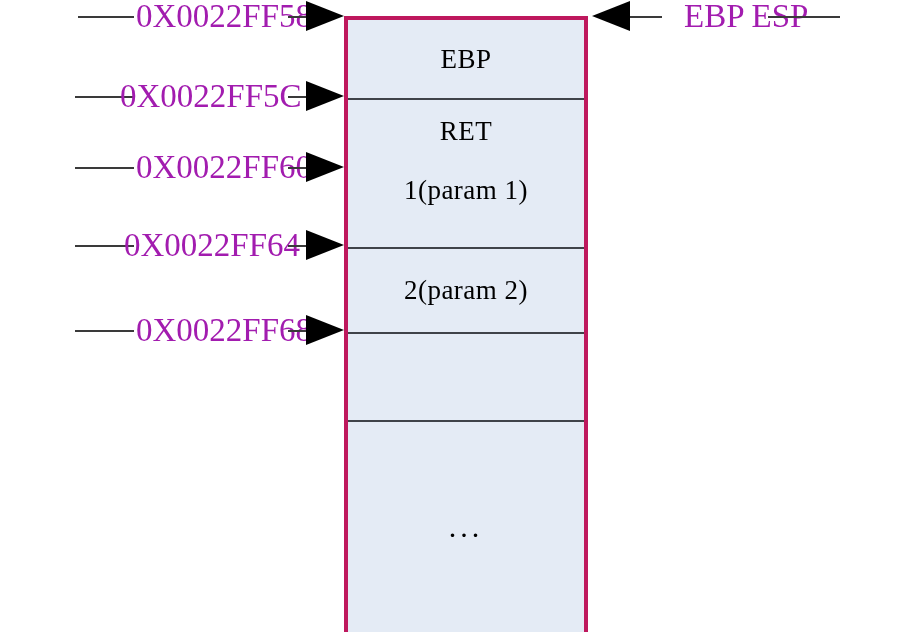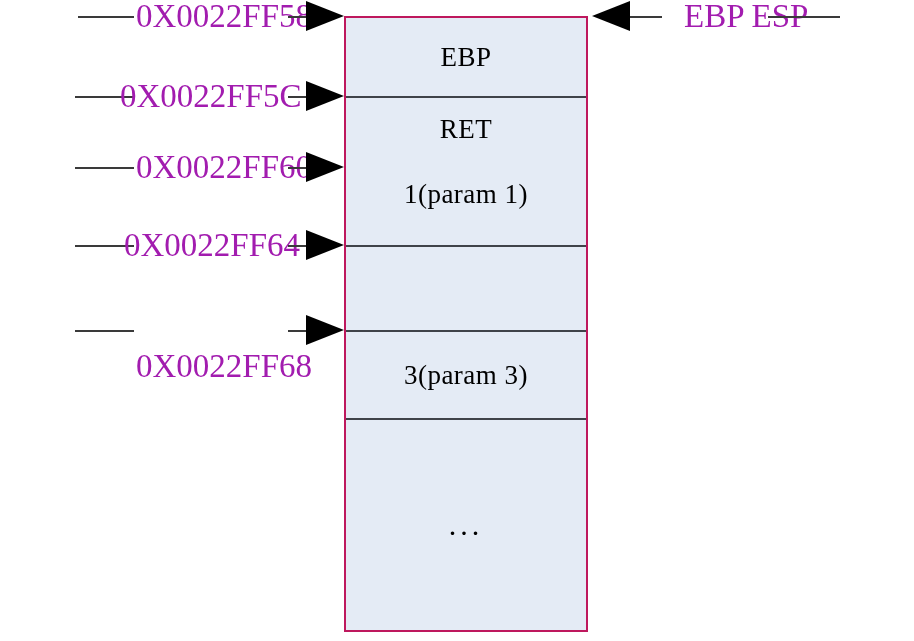--- a/index.html
+++ b/index.html
@@ -18,21 +18,21 @@
     overflow: hidden;
   }
 
   
   .stack-box {
     position: absolute;
     left: 344px;
     top: 16px;
     width: 244px;
     height: 616px;
-    border: 2px solid #be185d;
+    border: 4px solid #be185d;
     box-sizing: border-box;
     background: #e4ebf5;
   }
   .stack-cell {
     position: absolute;
     left: 0;
     width: 100%;
     box-sizing: border-box;
     display: flex;
     align-items: center;
@@ -112,30 +112,30 @@
     <div class="stack-cell" style="top:0px; height:78px;">
       <span>EBP</span>
     </div>
     <div class="cell-div" style="top:78px;"></div>
 
     <div class="stack-cell" style="top:80px; height:62px;">
       <span>RET</span>
     </div>
     <div class="cell-div" style="top:149px;"></div>
 
-    <div class="stack-cell" style="top:140px; height:72px;">
+    <div class="stack-cell" style="top:134px; height:72px;">
       <span>1(param 1)</span>
     </div>
     <div class="cell-div" style="top:227px;"></div>
 
+    <div class="stack-cell" style="top:229px; height:83px;">
+      <span>2(param 2)</span>
+    </div>
     <div class="cell-div" style="top:312px;"></div>
 
-    <div class="stack-cell" style="top:314px; height:86px;">
-      <span>3(param 3)</span>
-    </div>
     <div class="cell-div" style="top:400px;"></div>
 
     <div class="stack-cell ellipsis-cell" style="top:402px; height:210px;">
       <span>...</span>
     </div>
 
   </div>
 
   <div class="ptr-row" style="left:0; top:16px; width:914px;">
     <div class="ptr-line-left" style="left:78px; width:56px;"></div>
@@ -160,21 +160,21 @@
 
   <div class="ptr-row" style="left:0; top:245px; width:914px;">
     <div class="ptr-line-left" style="left:75px; width:59px;"></div>
     <div class="ptr-label" style="left:124px;">0X0022FF64</div>
     <div class="ptr-line-right" style="left:288px; width:22px;"></div>
     <div class="arrow-right" style="left:306px;"></div>
   </div>
 
   <div class="ptr-row" style="left:0; top:330px; width:914px;">
     <div class="ptr-line-left" style="left:75px; width:59px;"></div>
-    <div class="ptr-label" style="left:136px;margin-top:36px;">0X0022FF68</div>
+    <div class="ptr-label" style="left:136px;">0X0022FF68</div>
     <div class="ptr-line-right" style="left:288px; width:22px;"></div>
     <div class="arrow-right" style="left:306px;"></div>
   </div>
 
   <div class="ptr-row" style="left:0; top:16px; width:914px;">
     <div class="arrow-left" style="left:592px;"></div>
     <div class="ptr-line-right" style="left:630px; width:32px;"></div>
     <div class="ptr-label" style="left:684px;">EBP ESP</div>
     <div class="ptr-line-right" style="left:768px; width:72px;"></div>
   </div>

